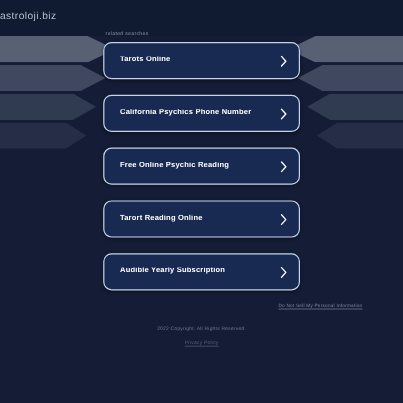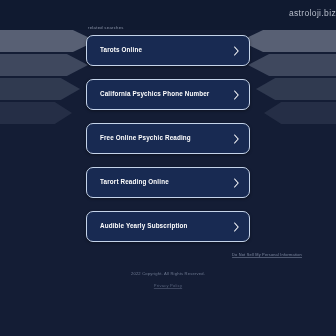--- a/index.html
+++ b/index.html
@@ -32,21 +32,21 @@
     height: 30px;
     background: #101a30;
     z-index: 2;
   }
 
   #site-title {
     position: absolute;
     left: 0;
     top: 8px;
     width: 336px;
-    text-align: right;
+    text-align: left;
     font-size: 8.5px;
     letter-spacing: 0.35px;
     color: #b9bfcc;
     font-weight: 400;
     z-index: 3;
     white-space: nowrap;
   }
 
   
   #decor {

